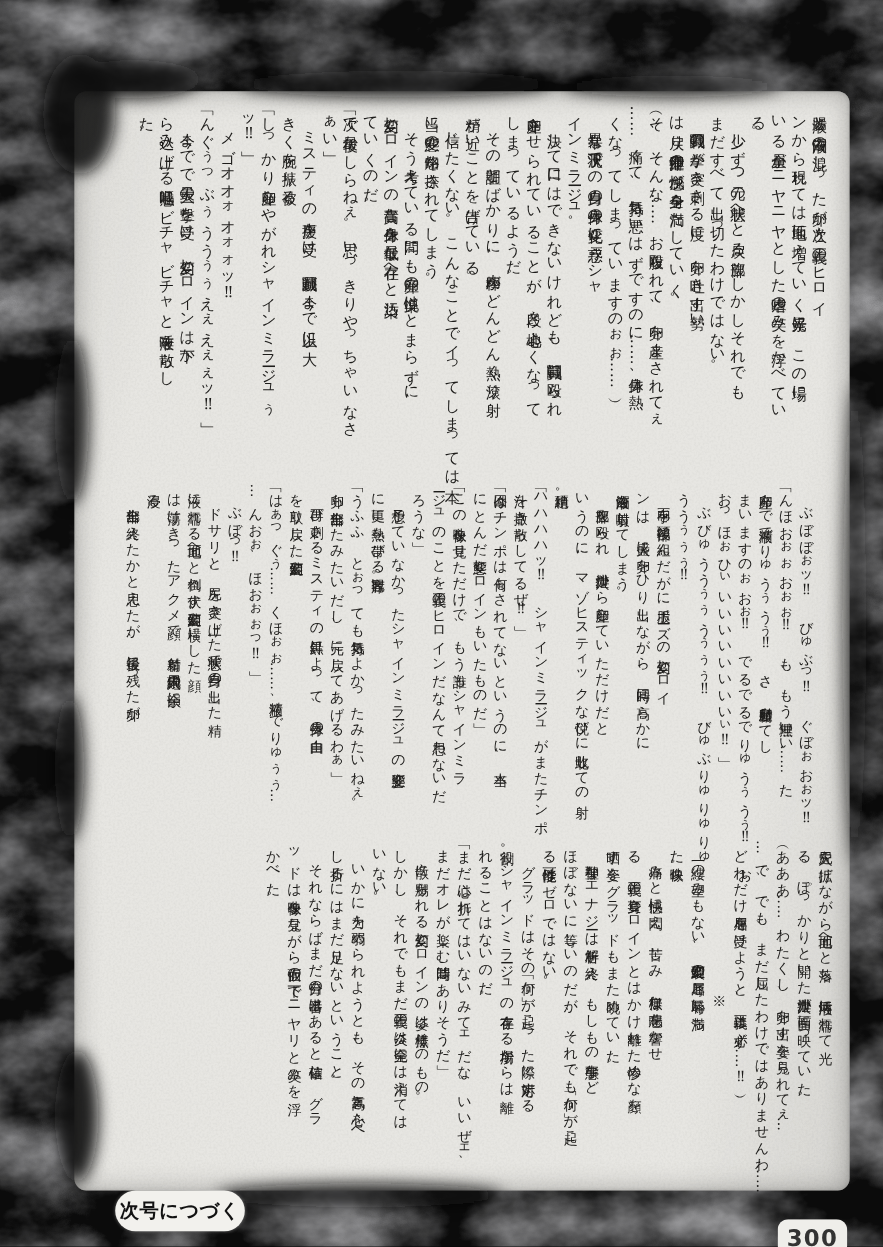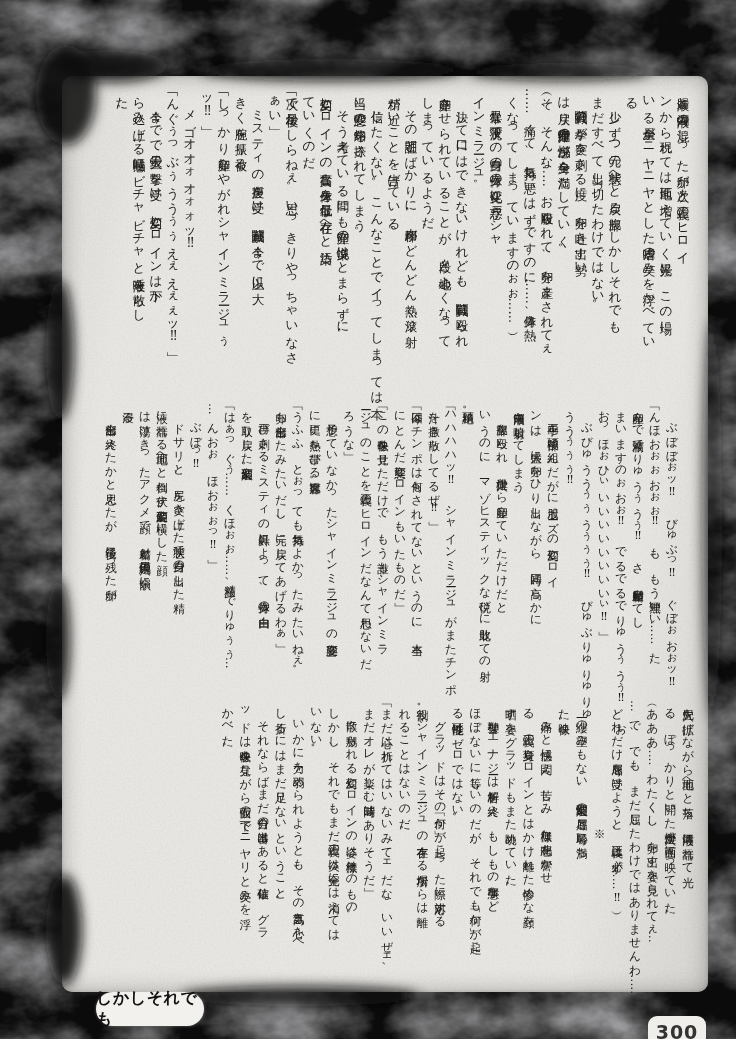--- a/index.html
+++ b/index.html
@@ -180,18 +180,18 @@
 　散々に嬲られる変幻ヒロインの姿は無様そのもの。
 しかし、それでもまだ正義の炎は完全には消えては
 いない。
 　いかに力を弱められようとも、その気高き心をへ
 し折るにはまだ足りないということ。
 　それならばまだ自分の出番はあると確信し、グラ
 ッドは映像を見ながら仮面の下でニヤリと笑みを浮
 かべた。</div>
 
   <div class="next-pill">
-    <span>しかしそれでも</span>
+    <span>次号につづく</span>
   </div>
 
   <div class="page-num">300</div>
 
 </div>
 
 </body></html>

